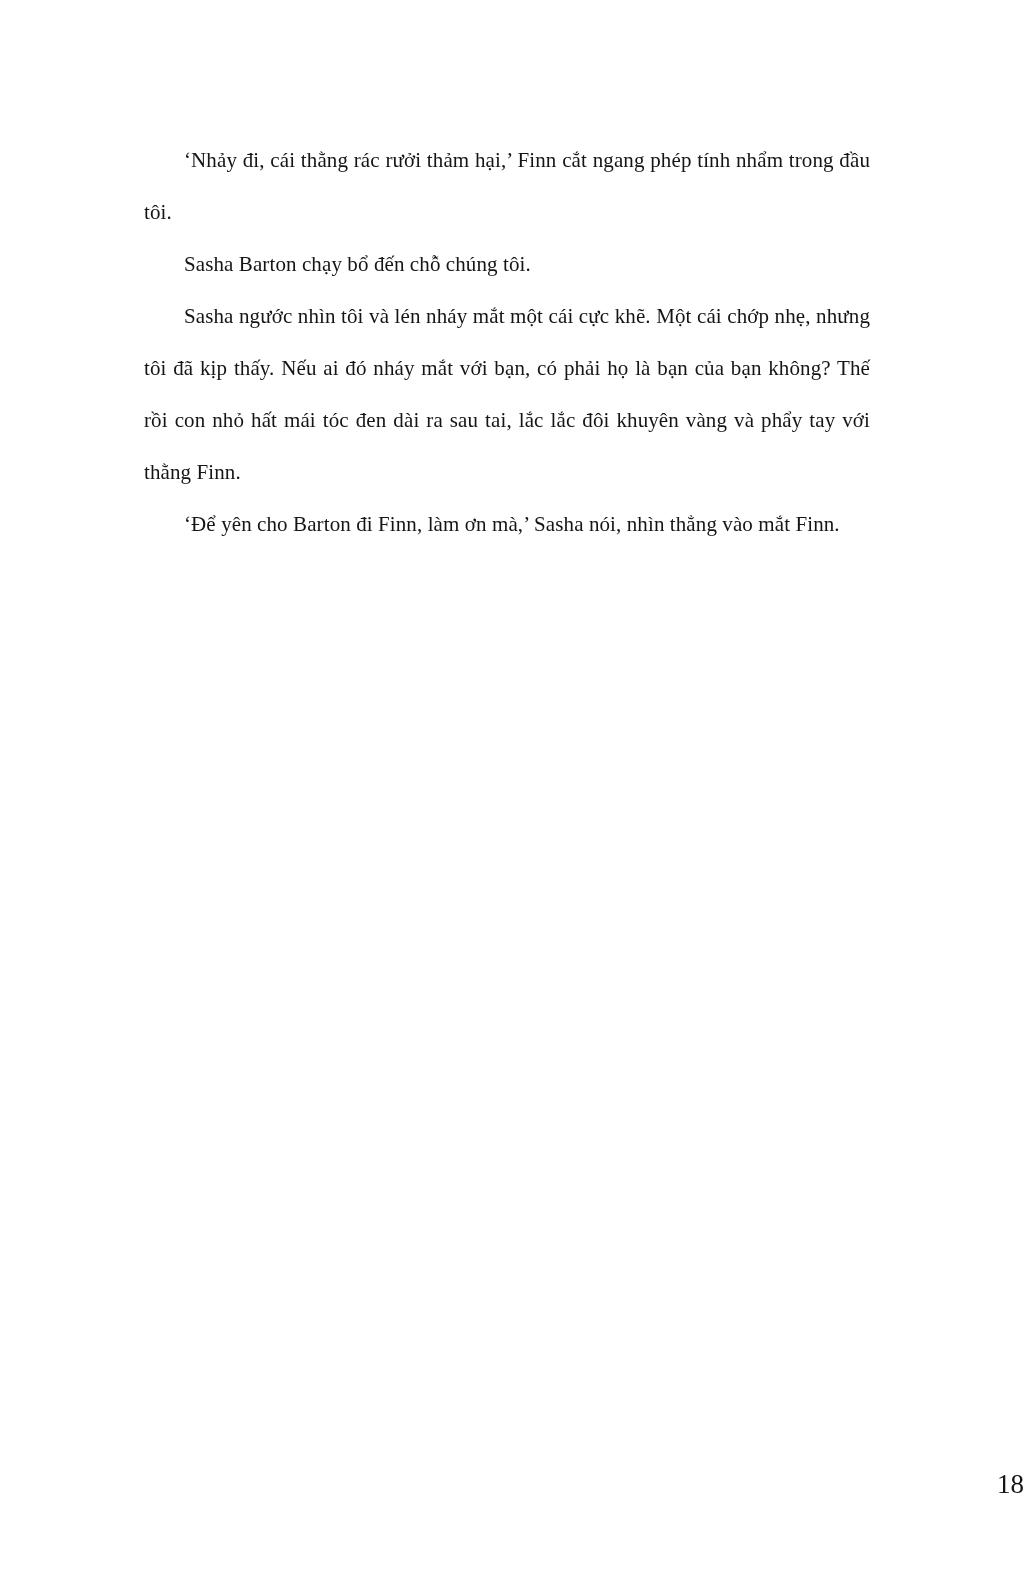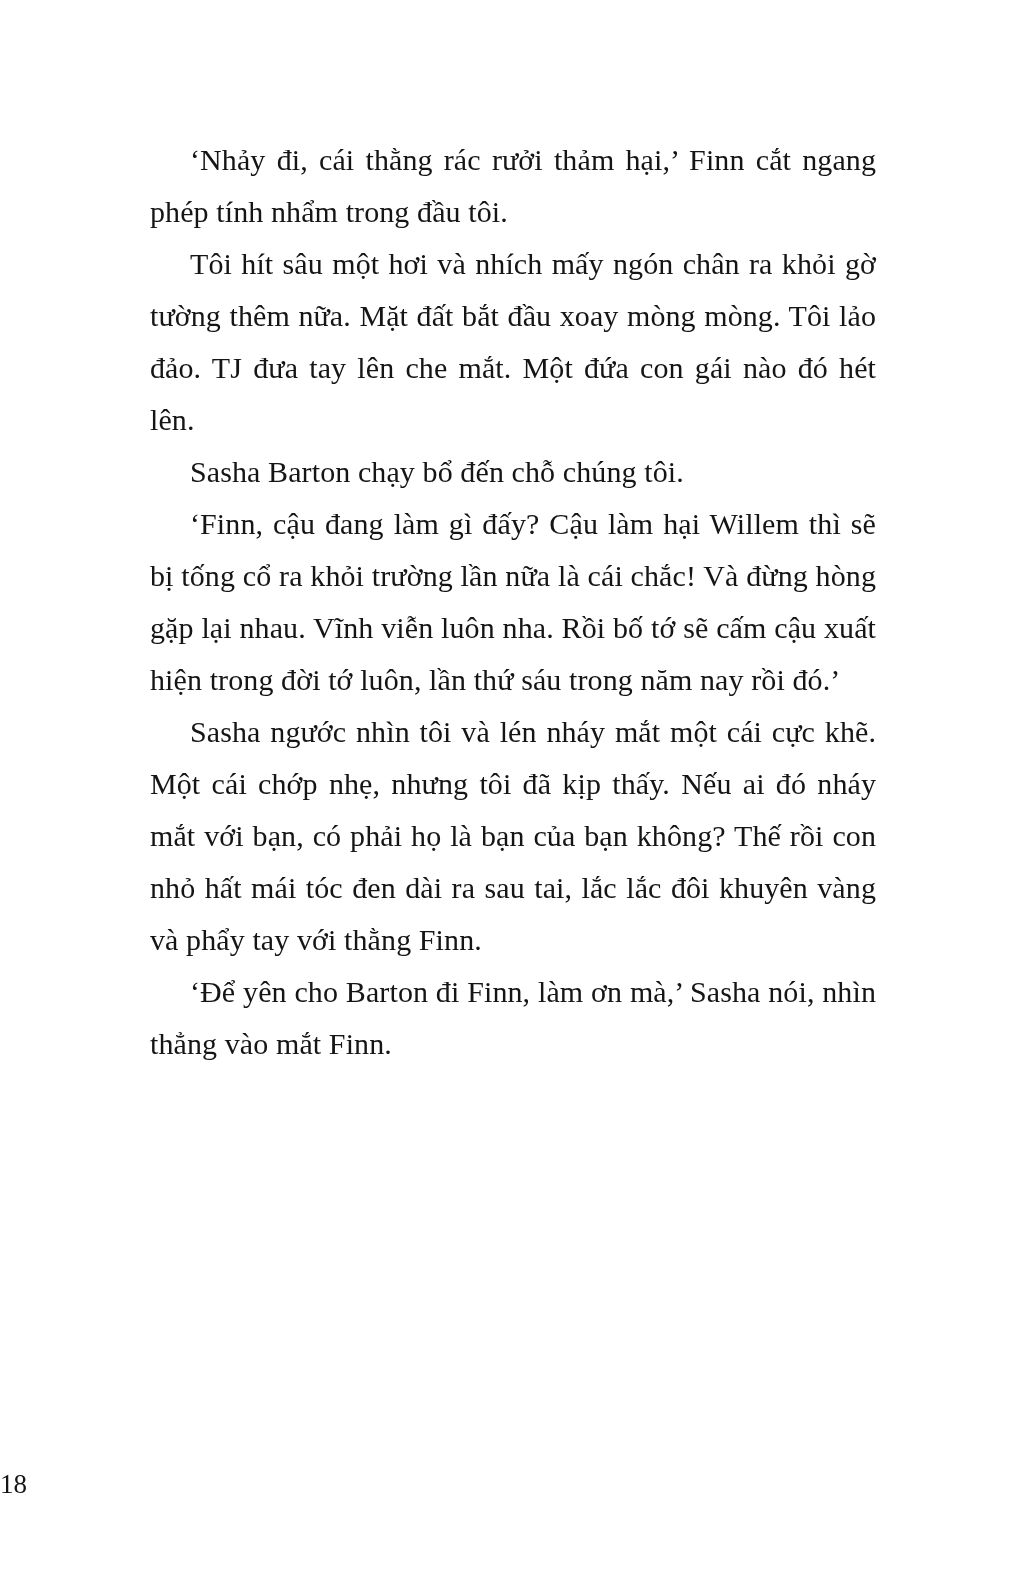--- a/index.html
+++ b/index.html
@@ -15,52 +15,50 @@
     position: relative;
     overflow: hidden;
   }
   .book-page {
     position: absolute;
     inset: 0;
     background: #ffffff;
   }
   .text-block {
     position: absolute;
-    left: 150px;
+    left: 144px;
     top: 134px;
     width: 726px;
-    font-size: 30px;
+    font-size: 21px;
     line-height: 52px;
     text-align: justify;
     letter-spacing: 0.1px;
   }
   .text-block p {
     margin: 0;
     padding: 0;
     text-indent: 40px;
   }
   .text-block .it {
   }
   .page-number {
     position: absolute;
     left: 0;
     right: 0;
     top: 1468px;
-    text-align: left;
+    text-align: right;
     font-size: 27px;
     line-height: 32px;
     color: #151515;
   }
 </style>
 </head>
 <body>
 
 <div class="book-page">
   <div class="text-block">
       <p><span>‘Nhảy đi, cái thằng rác rưởi thảm hại,’ Finn cắt ngang phép tính nhẩm trong đầu tôi.</span></p>
-      <p><span>Tôi hít sâu một hơi và nhích mấy ngón chân ra khỏi gờ tường thêm nữa. Mặt đất bắt đầu xoay mòng mòng. Tôi lảo đảo. TJ đưa tay lên che mắt. Một đứa con gái nào đó hét lên.</span></p>
       <p><span>Sasha Barton chạy bổ đến chỗ chúng tôi.</span></p>
-      <p><span>‘Finn, cậu đang làm gì đấy? Cậu làm hại Willem thì sẽ bị tống cổ ra khỏi trường lần nữa là cái chắc! Và đừng hòng gặp lại nhau. Vĩnh viễn luôn nha. Rồi bố tớ sẽ cấm cậu xuất hiện trong đời tớ luôn, lần thứ sáu trong năm nay rồi đó.’</span></p>
       <p><span>Sasha ngước nhìn tôi và lén nháy mắt một cái cực khẽ. Một cái chớp nhẹ, nhưng tôi đã kịp thấy. Nếu ai đó nháy mắt với bạn, có phải họ là bạn của bạn không? Thế rồi con nhỏ hất mái tóc đen dài ra sau tai, lắc lắc đôi khuyên vàng và phẩy tay với thằng Finn.</span></p>
       <p><span>‘Để yên cho Barton đi Finn, </span><span class="it">làm ơn mà,</span><span>’ Sasha nói, nhìn thẳng vào mắt Finn.</span></p>
     </div>
   <div class="page-number">18</div>
 </div>
 
 </body></html>

